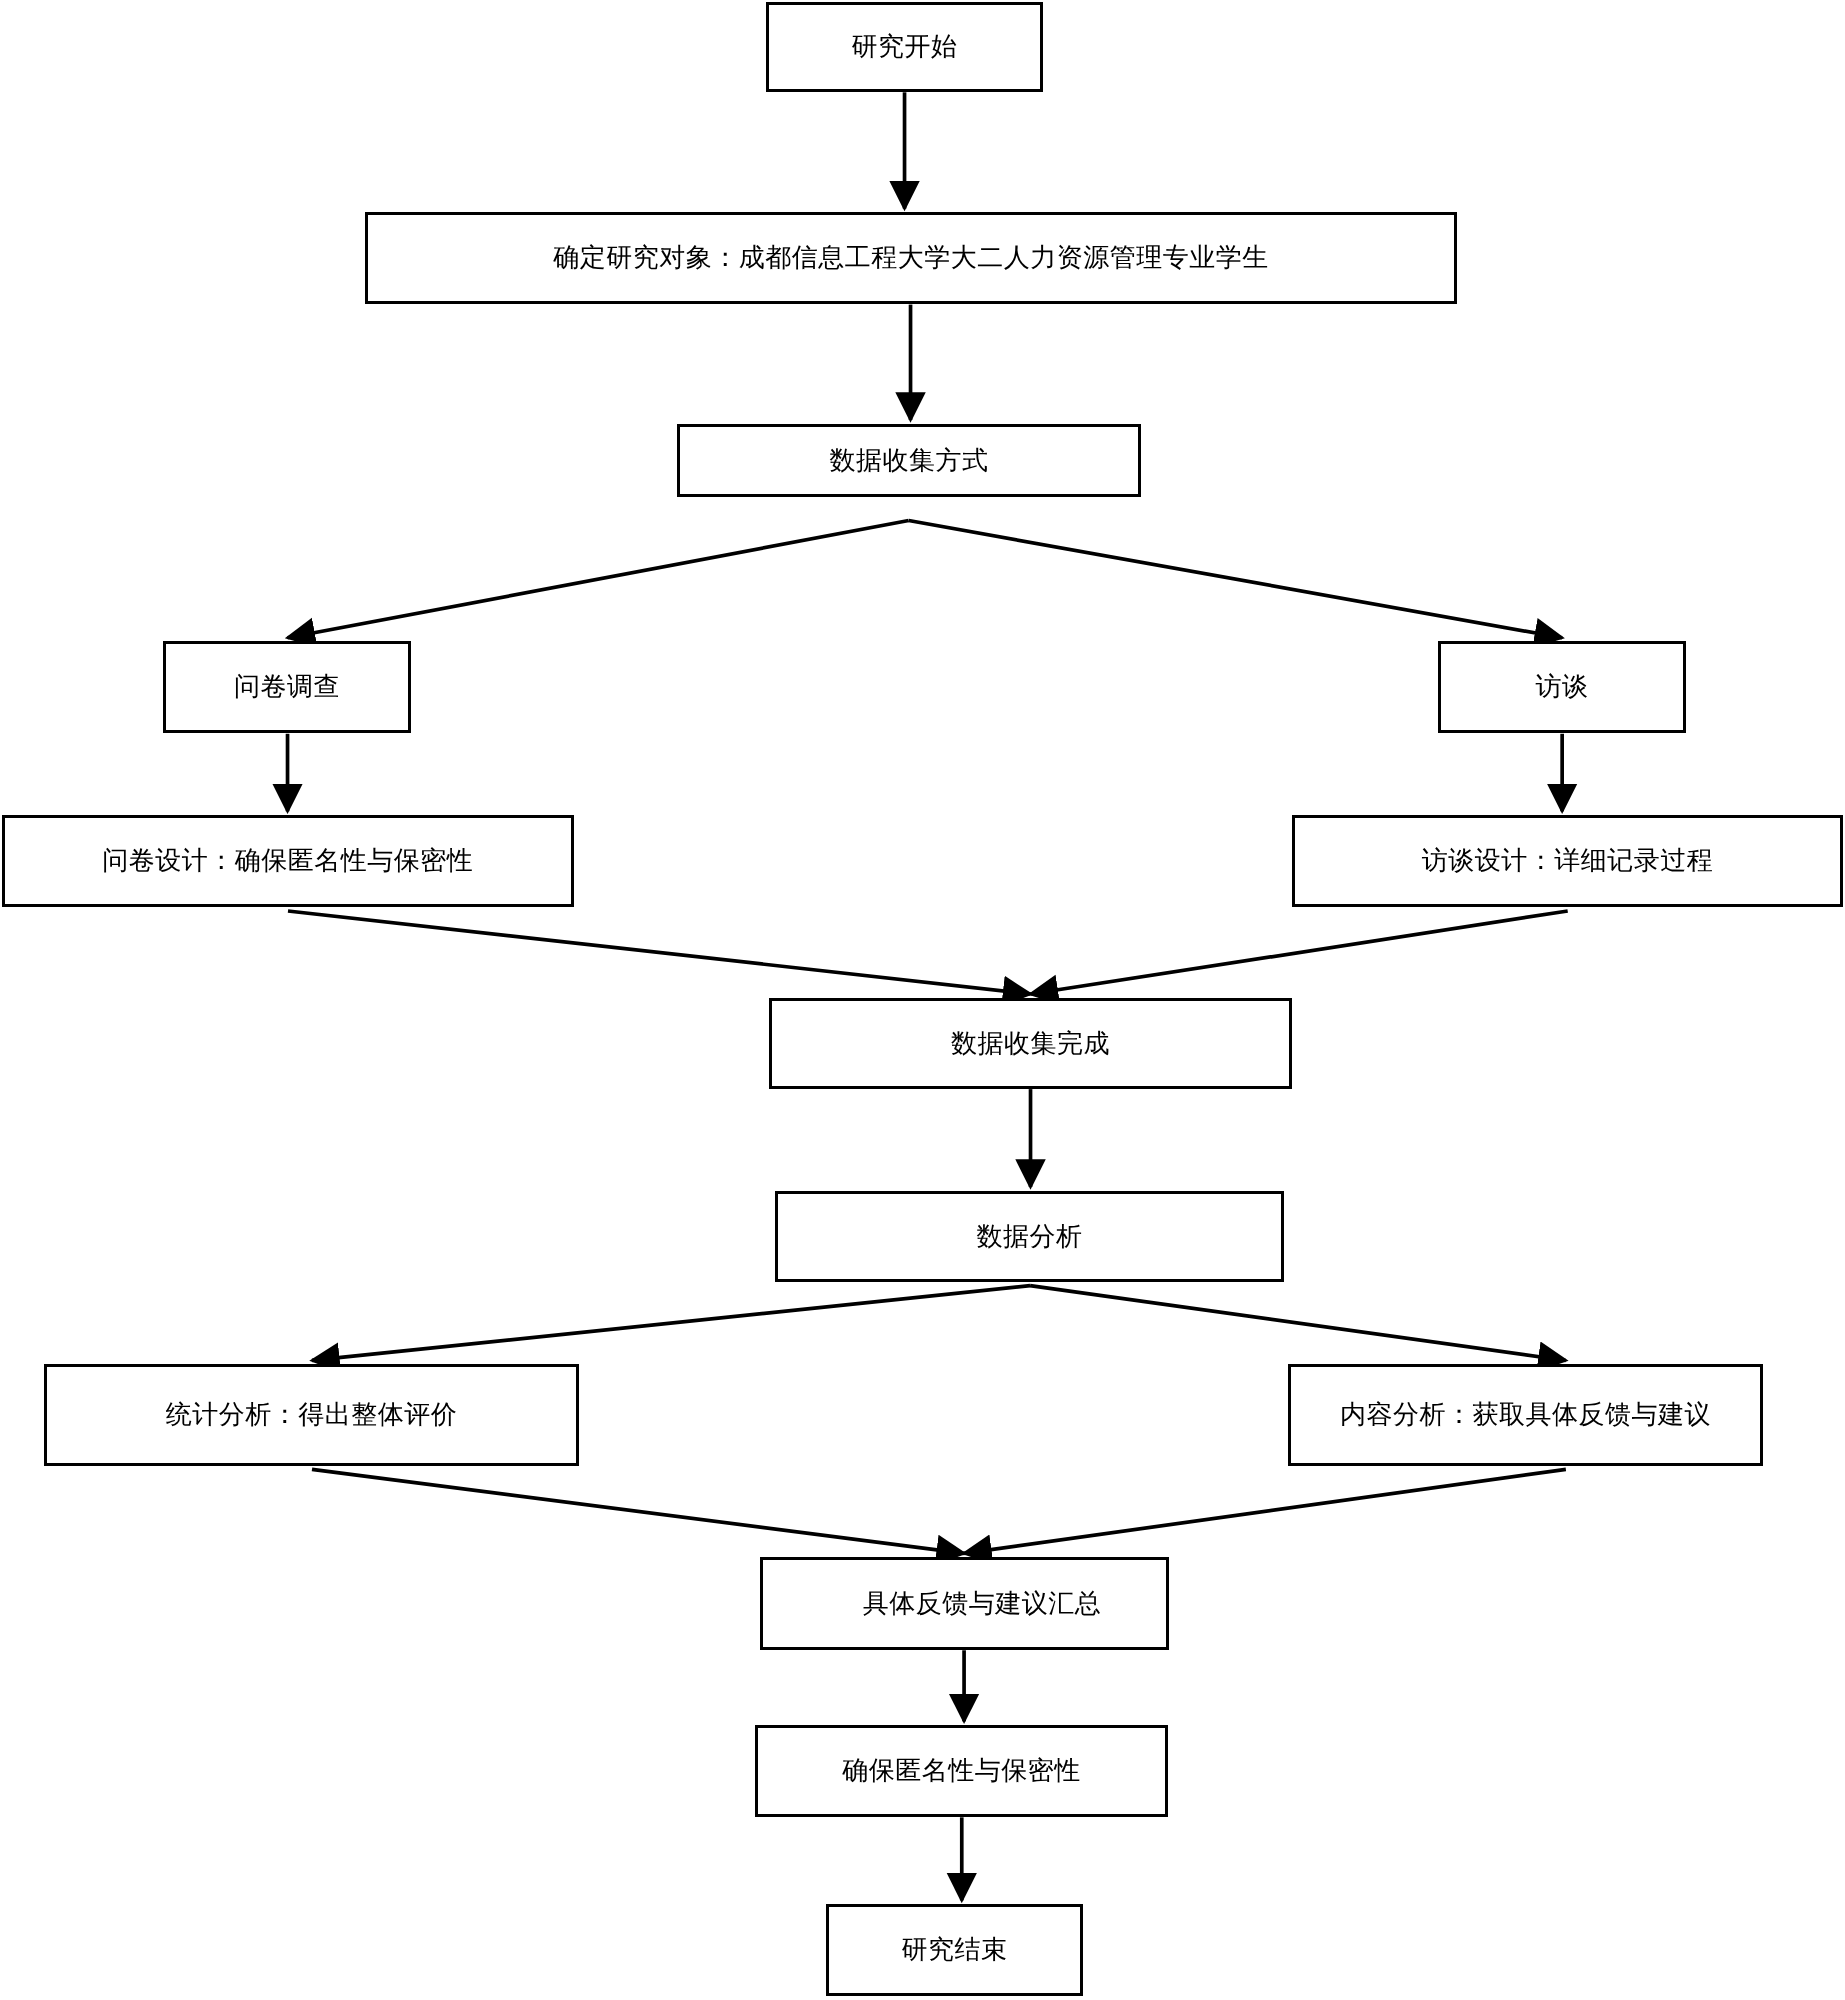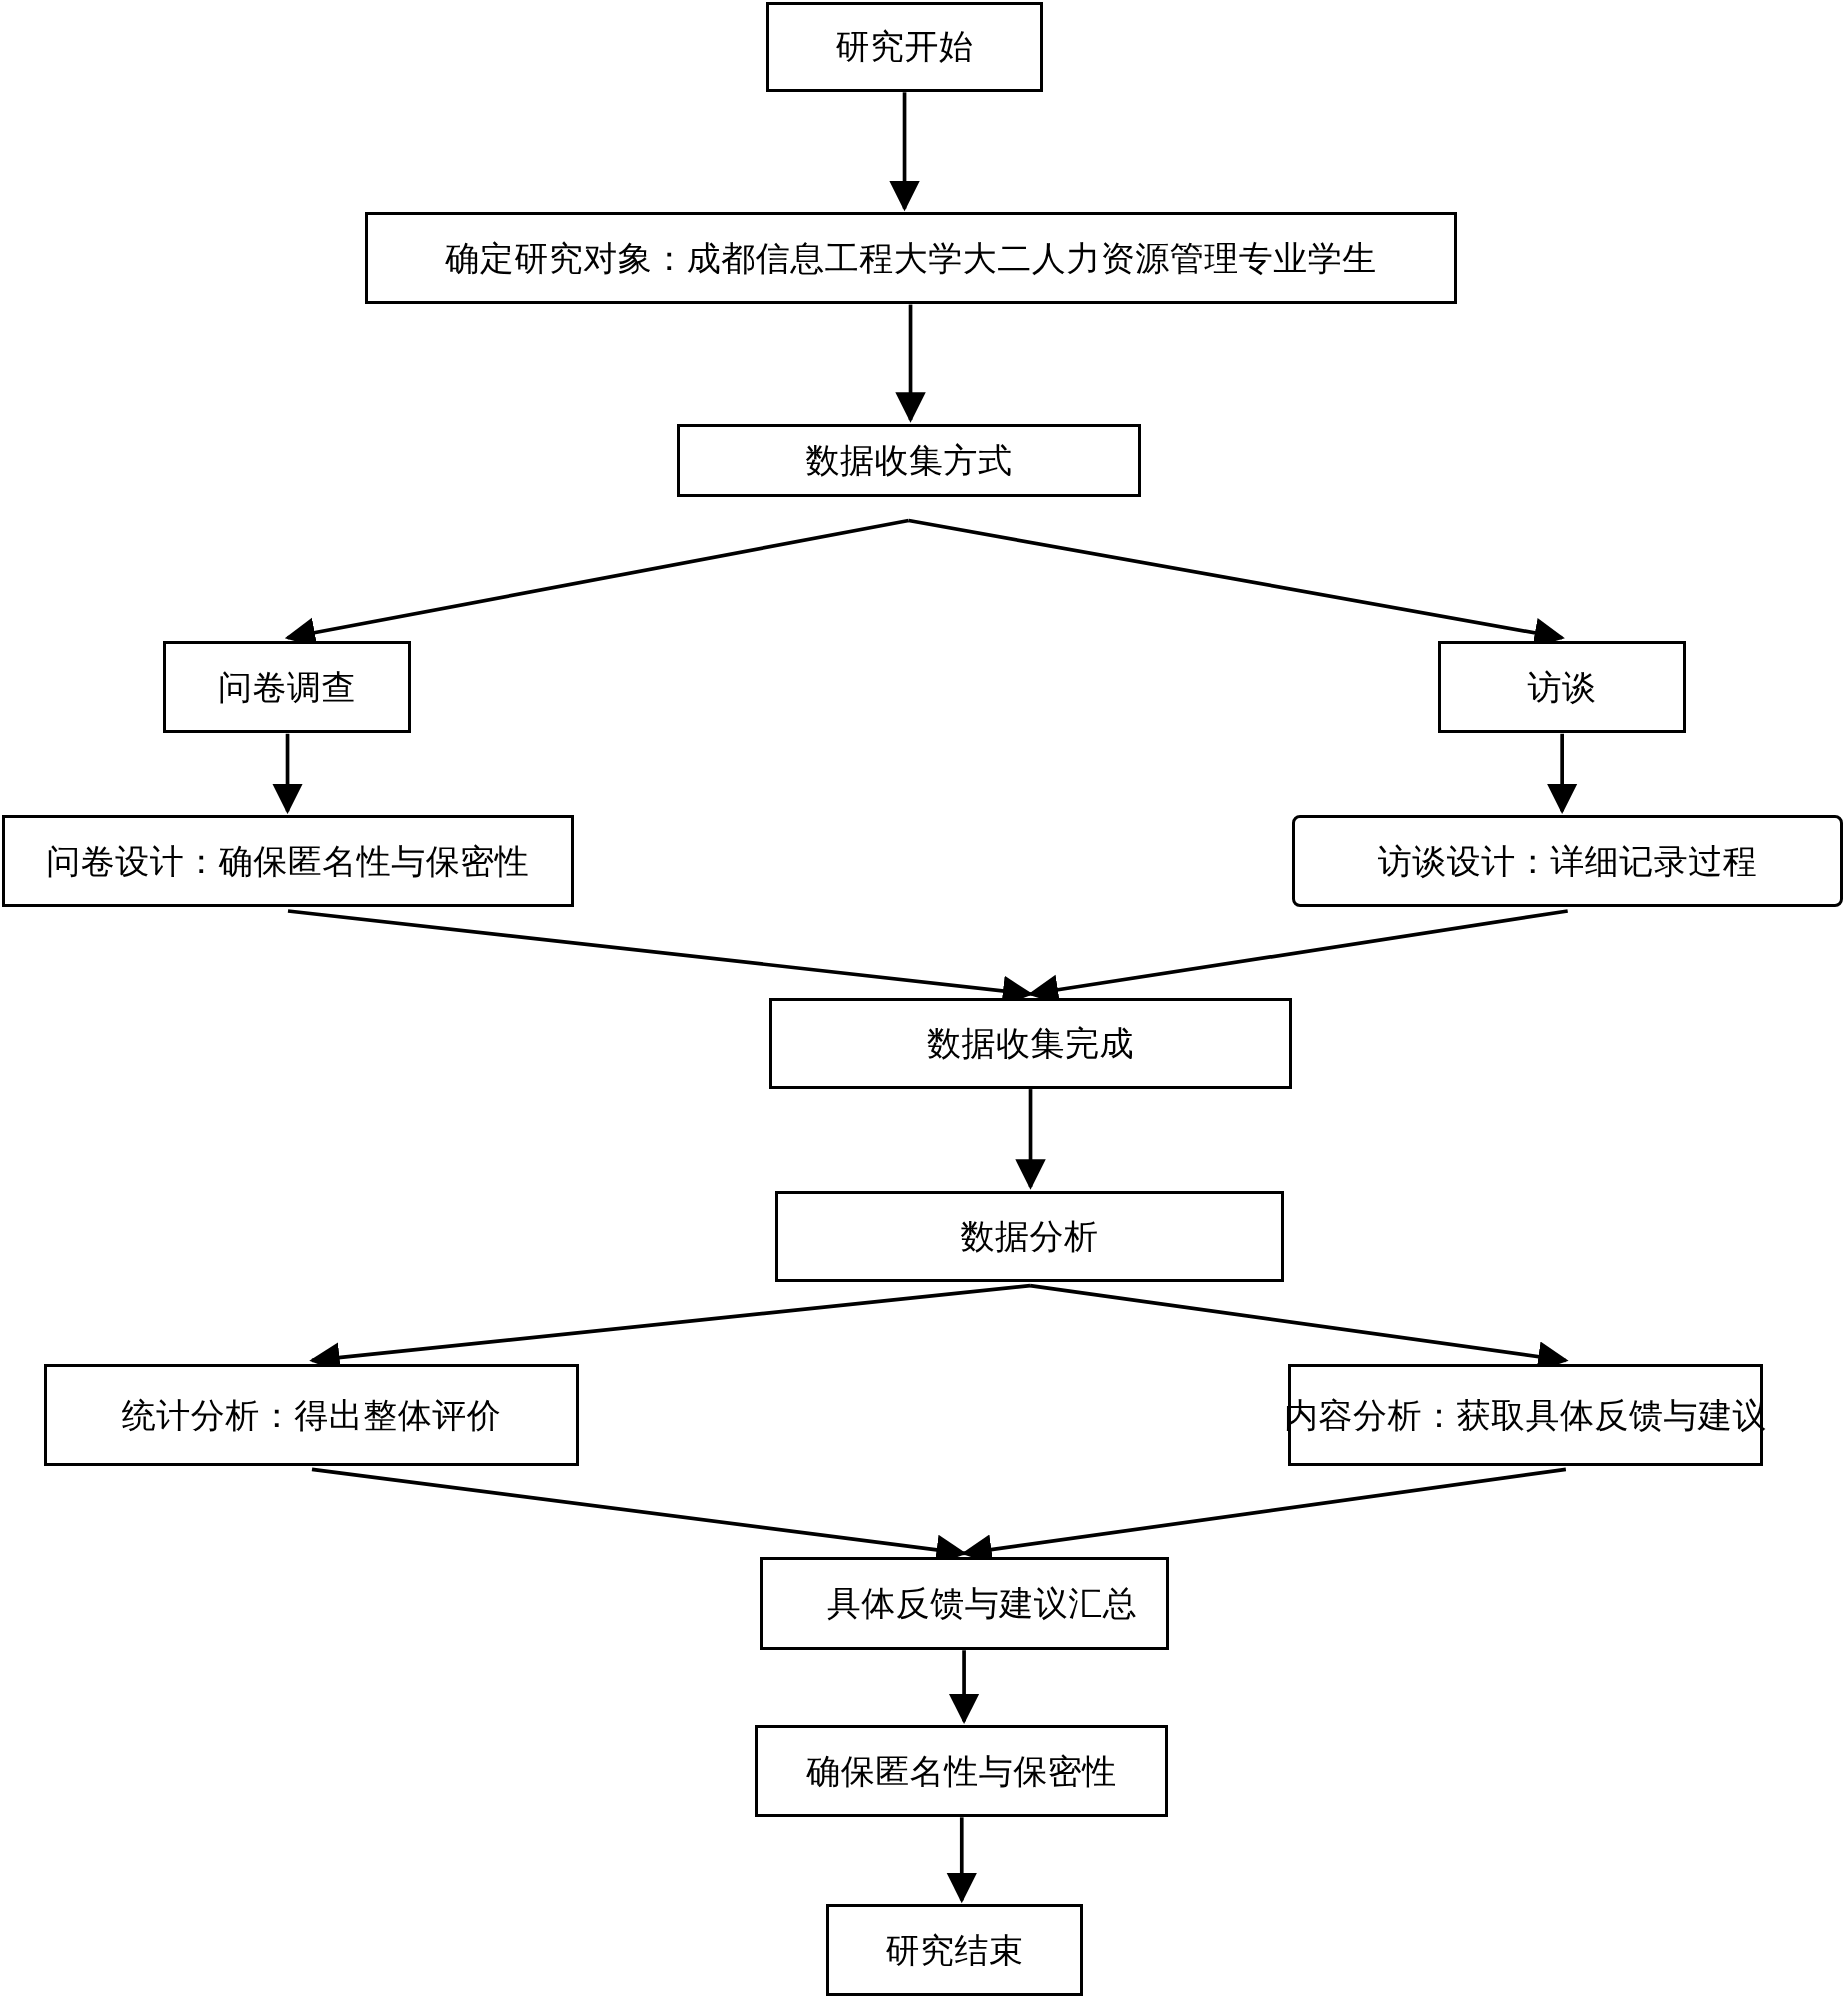--- a/index.html
+++ b/index.html
@@ -19,21 +19,21 @@
     position: absolute;
     box-sizing: border-box;
     border: 3.7px solid #000000;
     background: #ffffff;
     display: flex;
     align-items: center;
     justify-content: center;
     z-index: 2;
   }
   .node .label {
-    font-size: 34px;
+    font-size: 26px;
     line-height: 1.2;
     color: #000000;
     white-space: nowrap;
     letter-spacing: 0.5px;
   }
   #edges {
     position: absolute;
     left: 0;
     top: 0;
     width: 1846px;
@@ -82,21 +82,21 @@
   </div>
   <div class="node" style="left: 163px; top: 641px; width: 248px; height: 92px;">
     <span class="label">问卷调查</span>
   </div>
   <div class="node" style="left: 1438px; top: 641px; width: 248px; height: 92px;">
     <span class="label">访谈</span>
   </div>
   <div class="node" style="left: 1.8px; top: 815px; width: 572px; height: 92px;">
     <span class="label">问卷设计：确保匿名性与保密性</span>
   </div>
-  <div class="node" style="left: 1292px; top: 815px; width: 551px; height: 92px; border-radius: 8px;">
+  <div class="node" style="left: 1292px; top: 815px; width: 551px; height: 92px;">
     <span class="label">访谈设计：详细记录过程</span>
   </div>
   <div class="node" style="left: 769px; top: 998px; width: 523px; height: 91px;">
     <span class="label">数据收集完成</span>
   </div>
   <div class="node" style="left: 775px; top: 1191px; width: 509px; height: 91px;">
     <span class="label">数据分析</span>
   </div>
   <div class="node" style="left: 44px; top: 1364px; width: 535px; height: 102px;">
     <span class="label">统计分析：得出整体评价</span>

